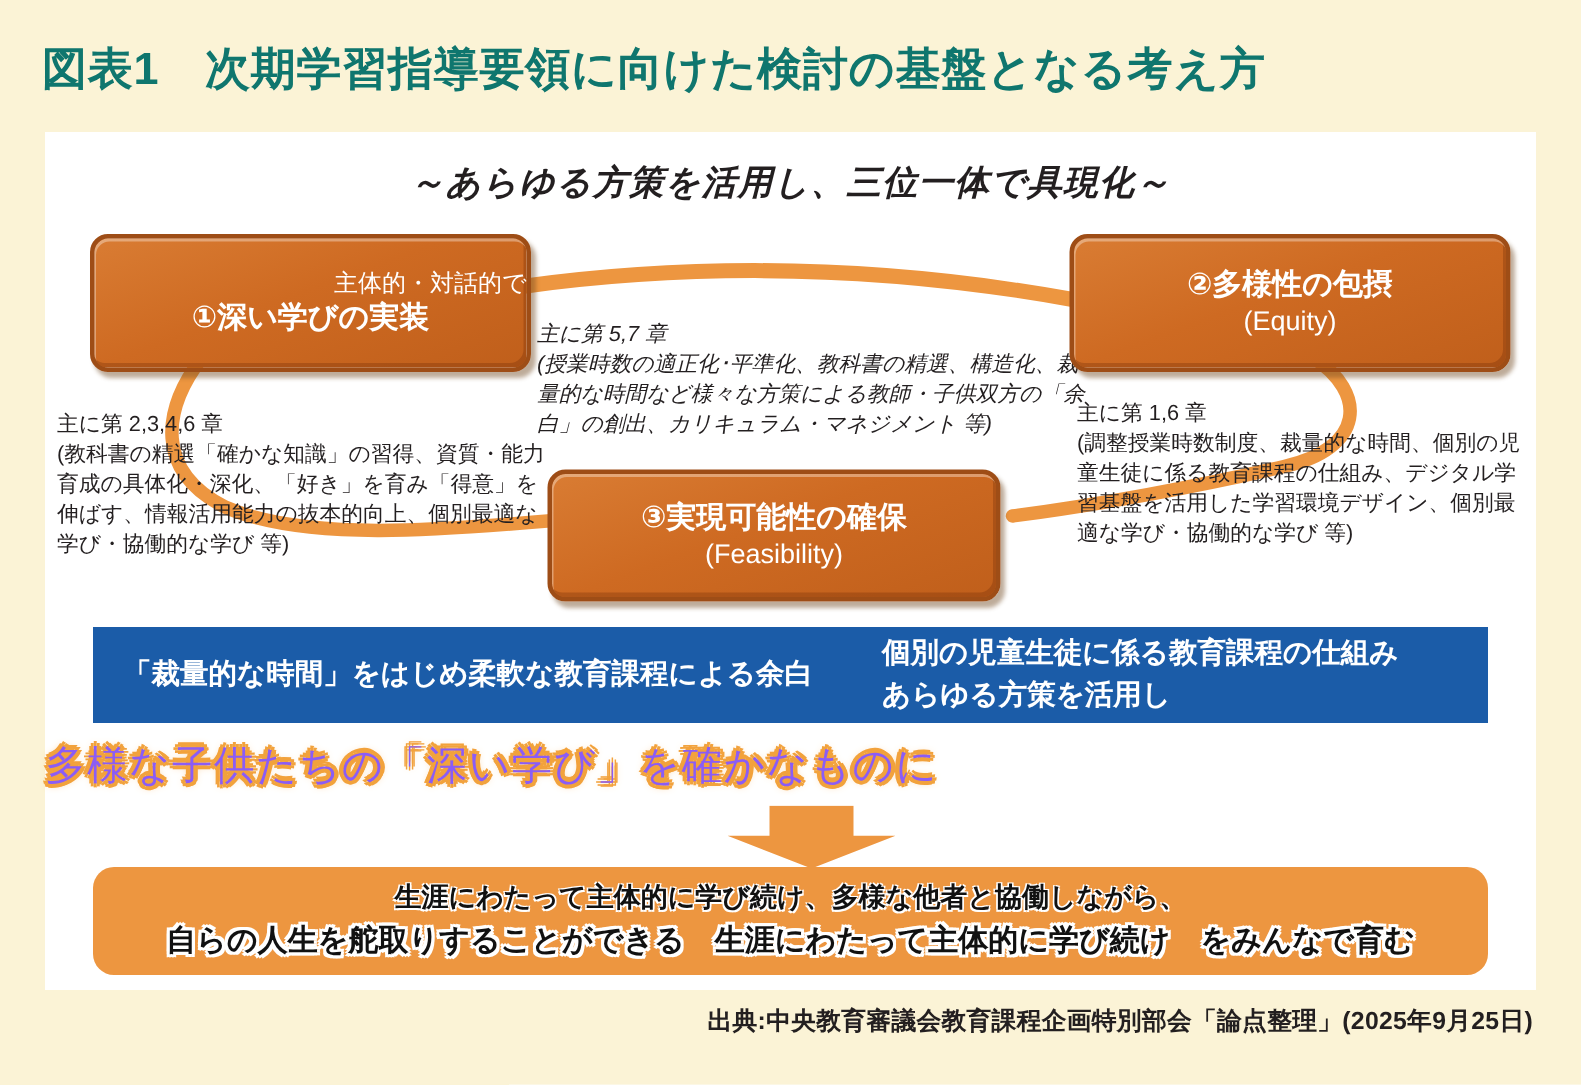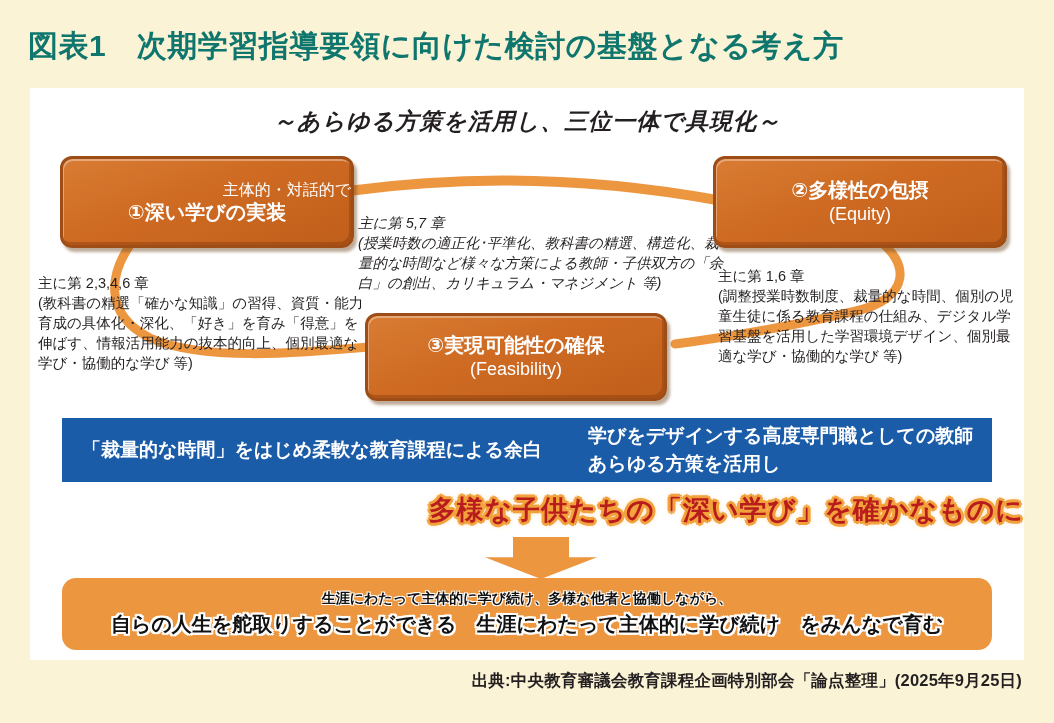--- a/index.html
+++ b/index.html
@@ -46,38 +46,38 @@
   #note-feasibility{left:328px;top:125px;width:372px;font-style:italic;}
   #note-equity{left:688px;top:178px;width:302px;}
   .blue-banner{
     position:absolute;left:32px;top:330px;width:930px;height:64px;z-index:2;
     background:#1b5ca8;color:#fff;display:flex;align-items:center;
     font-size:19px;font-weight:bold;line-height:1.5;
   }
   .blue-banner .col1{margin-left:20px;width:500px;}
   .blue-banner .col2{margin-left:6px;}
   .highlight{
-    position:absolute;left:0;top:404px;width:100%;text-align:right;z-index:2;
-    font-size:27px;font-weight:bold;color:#b91c1c;letter-spacing:1px;
+    position:absolute;left:0;top:404px;width:100%;text-align:left;z-index:2;
+    font-size:27px;font-weight:normal;color:#8b5cf6;letter-spacing:1px;
     text-shadow:-2px -2px 0 #f2a23c,2px -2px 0 #f2a23c,-2px 2px 0 #f2a23c,2px 2px 0 #f2a23c,
                 -3px 0 0 #f2a23c,3px 0 0 #f2a23c,0 -3px 0 #f2a23c,0 3px 0 #f2a23c,
                 0 0 6px #f2a23c;
   }
   .down-arrow{
     position:absolute;left:455px;top:449px;width:112px;height:42px;z-index:2;
     background:#ed9640;
     clip-path:polygon(25% 0,75% 0,75% 48%,100% 48%,50% 100%,0 48%,25% 48%);
   }
   .goal-banner{
     position:absolute;left:32px;top:490px;width:930px;height:72px;z-index:2;
     background:#ed9640;border-radius:14px;color:#111;
     display:flex;flex-direction:column;justify-content:center;text-align:center;
     font-weight:bold;line-height:1.55;
   }
-  .goal-banner .l1{font-size:14px;
+  .goal-banner .l1{font-size:18px;
     text-shadow:-1px -1px 0 #fff,1px -1px 0 #fff,-1px 1px 0 #fff,1px 1px 0 #fff;}
   .goal-banner .l2{font-size:20px;
     text-shadow:-2px -2px 0 #fff,2px -2px 0 #fff,-2px 2px 0 #fff,2px 2px 0 #fff,
                 -2px 0 0 #fff,2px 0 0 #fff,0 -2px 0 #fff,0 2px 0 #fff;}
   .source{
     position:absolute;right:32px;top:670px;
     font-size:16.5px;font-weight:bold;color:#231f20;letter-spacing:.2px;
   }
 </style>
 </head>
@@ -125,21 +125,21 @@
     <div class="note" id="note-equity">
       <span>主に第 1,6 章</span><br>
       <span>(調整授業時数制度、裁量的な時間、個別の児童生徒に係る教育課程の仕組み、デジタル学習基盤を活用した学習環境デザイン、個別最適な学び・協働的な学び 等)</span>
     </div>
 
     <div class="blue-banner">
       <div class="col1">
         <div>「裁量的な時間」をはじめ柔軟な教育課程による余白</div>
       </div>
       <div class="col2">
-        <div>学びをデザインする高度専門職としての教師</div>
+        <div>個別の児童生徒に係る教育課程の仕組み</div>
         <div>あらゆる方策を活用し</div>
       </div>
     </div>
 
     <div class="highlight">多様な子供たちの「深い学び」を確かなものに</div>
 
     <div class="down-arrow"></div>
 
     <div class="goal-banner">
       <div class="l1">生涯にわたって主体的に学び続け、多様な他者と協働しながら、</div>

